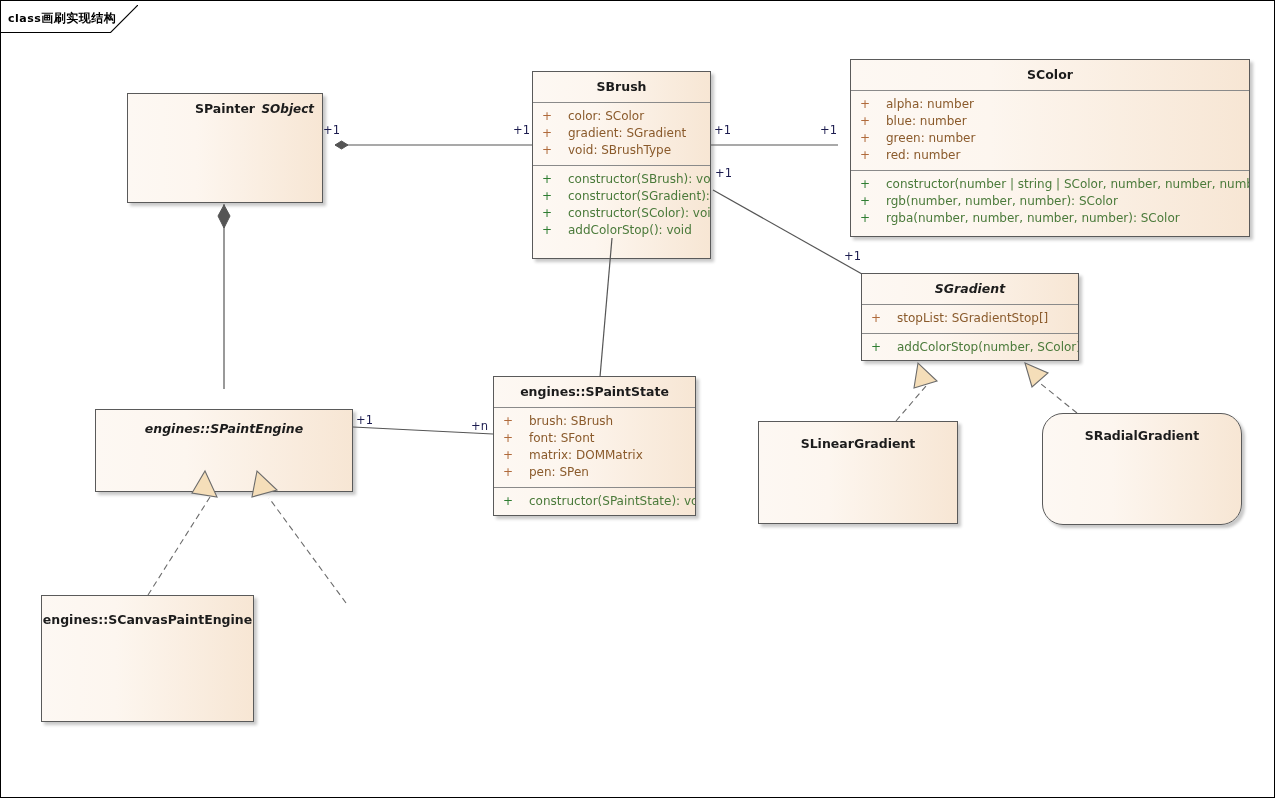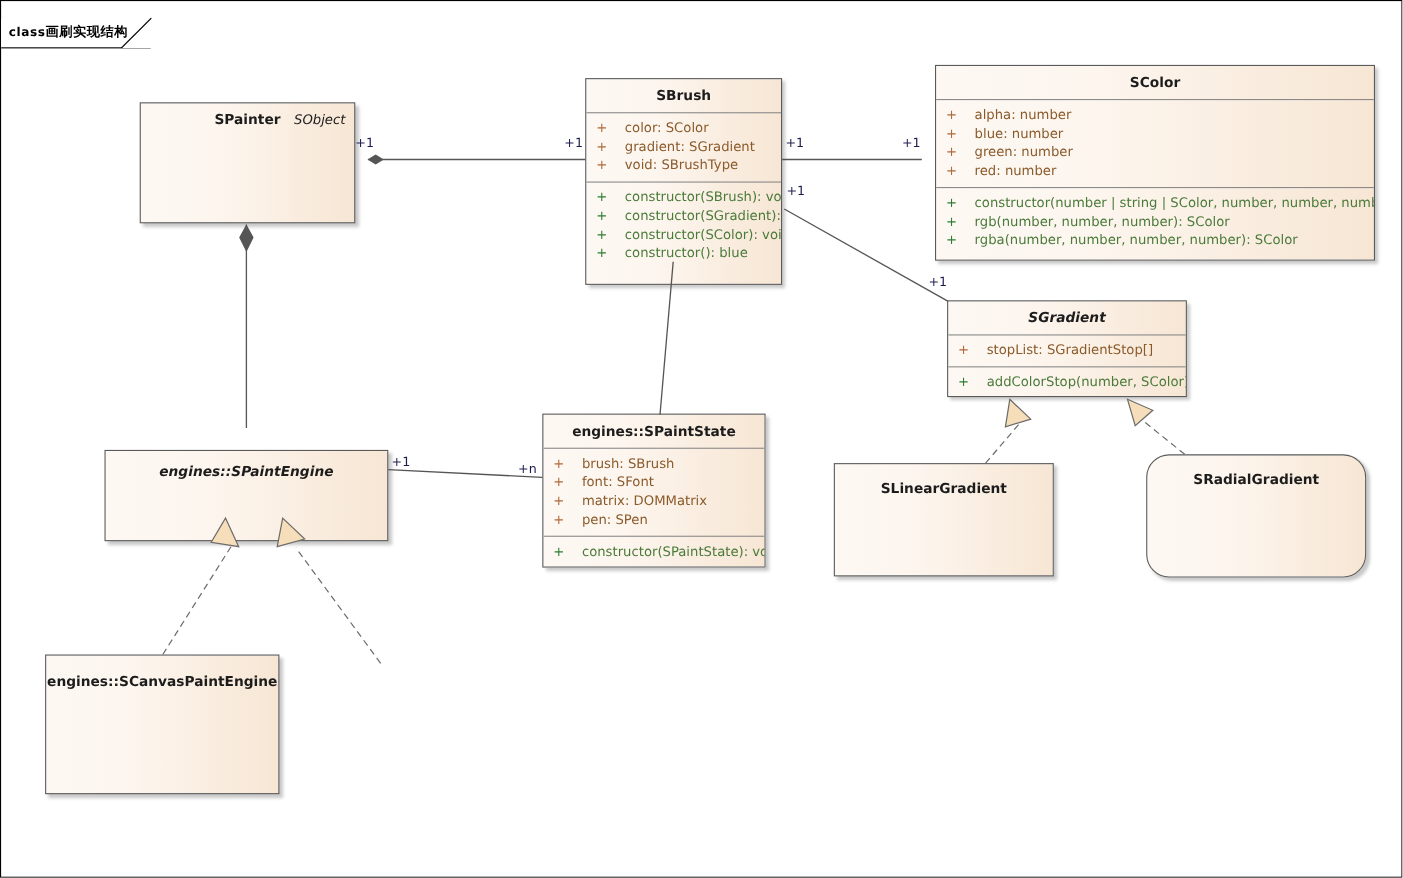--- a/index.html
+++ b/index.html
@@ -17,21 +17,21 @@
     background: #ffffff;
     border: 1px solid #000000;
     box-sizing: border-box;
     overflow: hidden;
   }
 
   
   #frame-tab {
     position: absolute;
     left: 0px;
-    top: 16px;
+    top: 5px;
     width: 136px;
     height: 27px;
     background: #ffffff;
     border-right: 0;
     border-bottom: 1px solid #000000;
     box-sizing: border-box;
     z-index: 5;
   }
   #frame-tab .tab-slant {
     position: absolute;
@@ -80,21 +80,21 @@
   }
   .uml-class .title-row.italic {
     font-style: italic;
   }
   .uml-class .stereo {
     position: absolute;
     right: 8px;
     top: 0;
     font-size: 12px;
     font-style: italic;
-    font-weight: normal;
+    font-weight: bold;
     color: #1c1c1c;
   }
   .uml-class .compartment {
     padding: 5px 0 6px 0;
   }
   .uml-class .compartment + .compartment {
     border-top: 1px solid #8a8a8a;
   }
   .uml-class .member {
     display: flex;
@@ -242,21 +242,21 @@
       <div class="member op">
         <span class="vis">+</span>
         <span class="sig">constructor(SGradient): void</span>
       </div>
       <div class="member op">
         <span class="vis">+</span>
         <span class="sig">constructor(SColor): void</span>
       </div>
       <div class="member op">
         <span class="vis">+</span>
-        <span class="sig">constructor(): blue</span>
+        <span class="sig">addColorStop(): void</span>
       </div>
     </div>
   </div>
 
   <div class="uml-class" id="box-scolor" style="left:849px; top:58px; width:400px; height:178px;">
     <div class="title-row has-sep">
       <span>SColor</span>
     </div>
     <div class="compartment">
       <div class="member attr">

